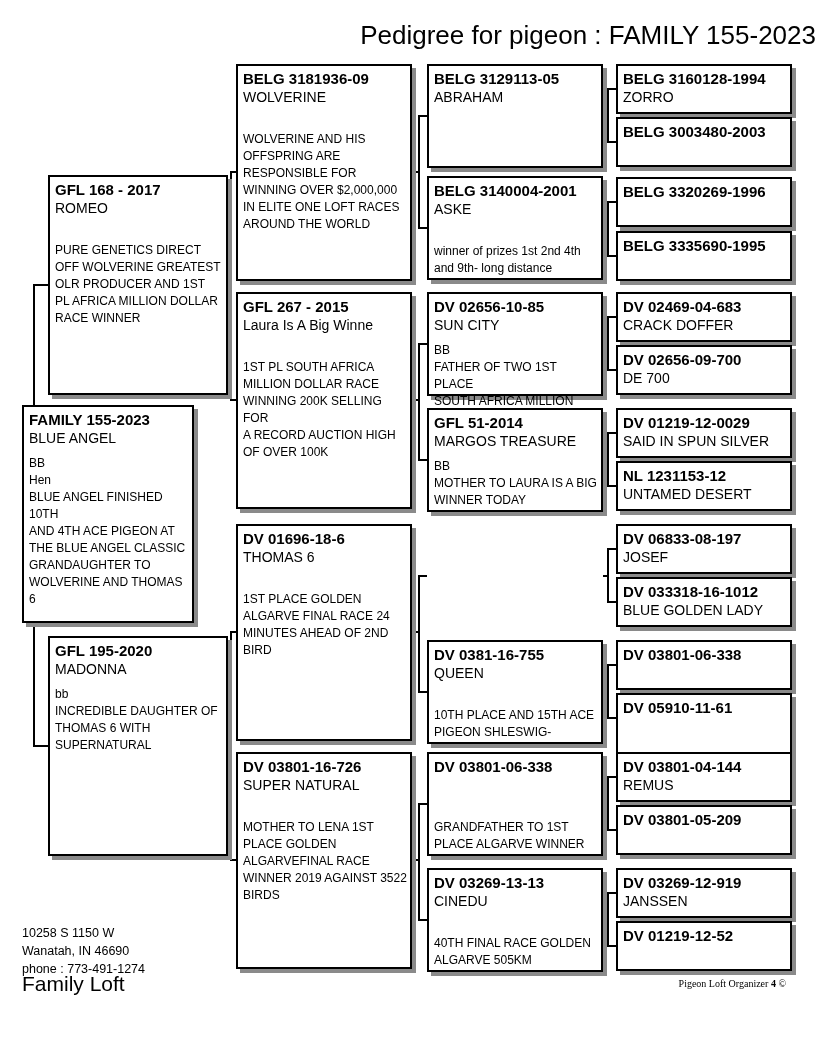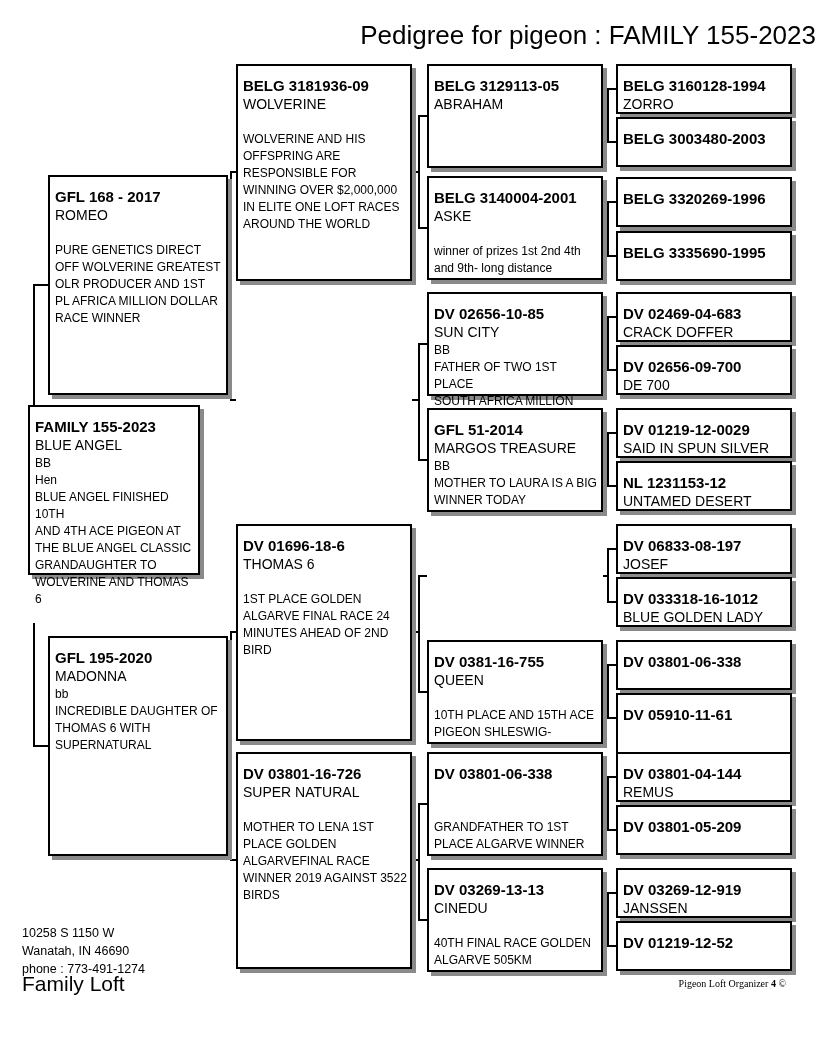--- a/index.html
+++ b/index.html
@@ -3,21 +3,21 @@
 <meta charset="utf-8">
 <style>
   html,body{margin:0;padding:0;background:#fff;}
   .page{position:relative;width:816px;height:1056px;background:#fff;overflow:hidden;
         font-family:"Liberation Sans",sans-serif;color:#000;}
   .title{position:absolute;top:20px;left:200px;right:0;text-align:right;
          font-size:26px;white-space:nowrap;}
   svg.connectors{position:absolute;left:0;top:0;}
   .pbox{position:absolute;background:#fff;border:2px solid #000;
         box-shadow:4px 4px 0 #8a8a8a;box-sizing:border-box;}
-  .band{font-size:15px;font-weight:bold;line-height:19px;padding:3px 5px 0;white-space:nowrap;overflow:hidden;margin-top:7px;}
+  .band{font-size:15px;font-weight:bold;line-height:19px;padding:3px 5px 0;white-space:nowrap;overflow:hidden;}
   .bname{font-size:14px;line-height:18px;padding:0 5px;white-space:nowrap;overflow:hidden;}
   .details{position:absolute;left:5px;right:2px;top:48px;
            font-size:12px;line-height:17px;white-space:pre-line;overflow:hidden;}
   .addr{position:absolute;left:22px;top:924px;font-size:12.5px;line-height:18px;}
   .loft{position:absolute;left:22px;top:972px;font-size:21px;}
   .credit{position:absolute;right:30px;top:978px;font-size:10px;font-family:Liberation Serif, serif;}
   .credit b{font-weight:bold;}
 </style>
 </head>
 <body>
@@ -38,21 +38,21 @@
       M603,116 H608 M616,89 H608 V142 H616
       M603,228 H608 M616,202 H608 V256 H616
       M603,344 H608 M616,317 H608 V370 H616
       M603,460 H608 M616,433 H608 V486 H616
       M603,576 H608 M616,549 H608 V602 H616
       M603,692 H608 M616,665 H608 V718 H616
       M603,804 H608 M616,777 H608 V830 H616
       M603,920 H608 M616,893 H608 V946 H616"></path>
   </svg>
 
-  <div class="pbox" style="left:28px;top:405px;width:172px;height:170px">
+  <div class="pbox" style="left:22px;top:405px;width:172px;height:218px">
     <div class="band">FAMILY 155-2023</div>
     <div class="bname">BLUE ANGEL</div>
     <div class="details">BB
 Hen
 BLUE ANGEL FINISHED 10TH
 AND 4TH ACE PIGEON AT
 THE BLUE ANGEL CLASSIC
 GRANDAUGHTER TO
 WOLVERINE AND THOMAS 6</div>
   </div>
@@ -80,20 +80,30 @@
     <div class="band">BELG 3181936-09</div>
     <div class="bname">WOLVERINE</div>
     <div class="details">
 WOLVERINE AND HIS
 OFFSPRING ARE
 RESPONSIBLE FOR
 WINNING OVER  $2,000,000
 IN ELITE ONE LOFT RACES
 AROUND THE WORLD</div>
   </div>
+  <div class="pbox" style="left:236px;top:292px;width:176px;height:217px">
+    <div class="band">GFL 267 - 2015</div>
+    <div class="bname">Laura Is A Big Winne</div>
+    <div class="details">
+1ST PL SOUTH AFRICA
+MILLION DOLLAR RACE
+WINNING 200K SELLING FOR
+A RECORD AUCTION HIGH
+OF OVER 100K</div>
+  </div>
   <div class="pbox" style="left:236px;top:524px;width:176px;height:217px">
     <div class="band">DV 01696-18-6</div>
     <div class="bname">THOMAS 6</div>
     <div class="details">
 1ST PLACE GOLDEN
 ALGARVE FINAL RACE  24
 MINUTES AHEAD OF 2ND
 BIRD</div>
   </div>
   <div class="pbox" style="left:236px;top:752px;width:176px;height:217px">

